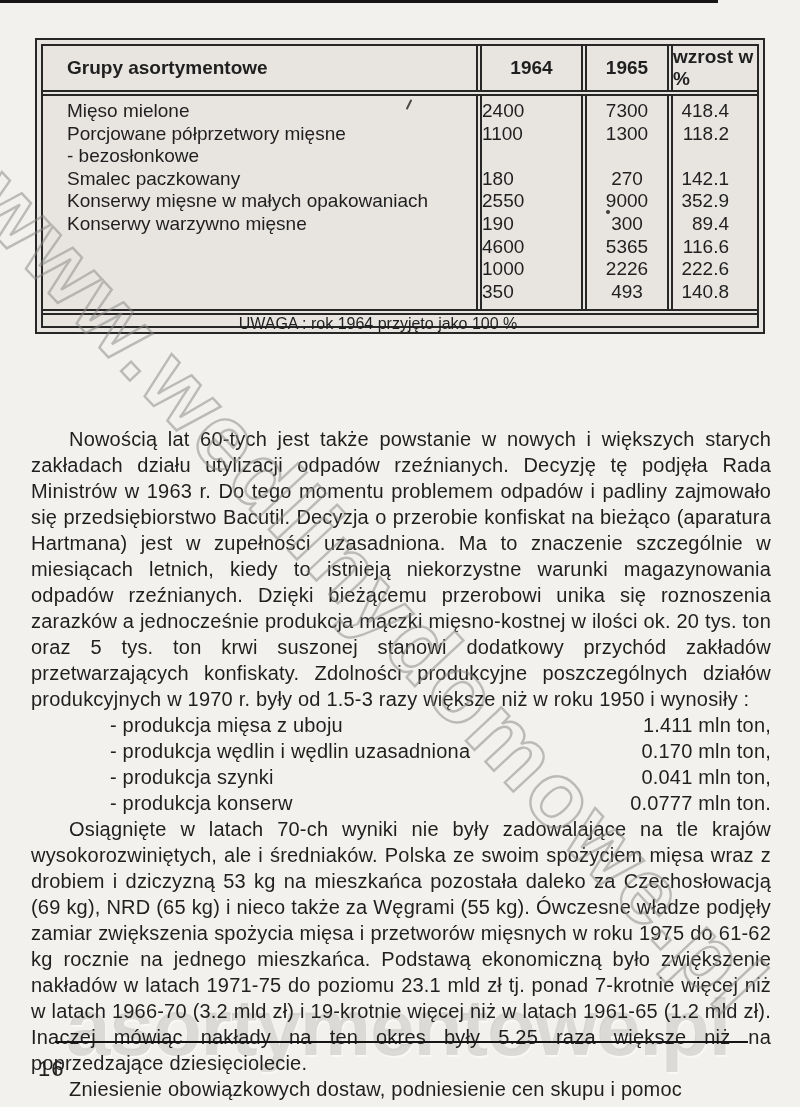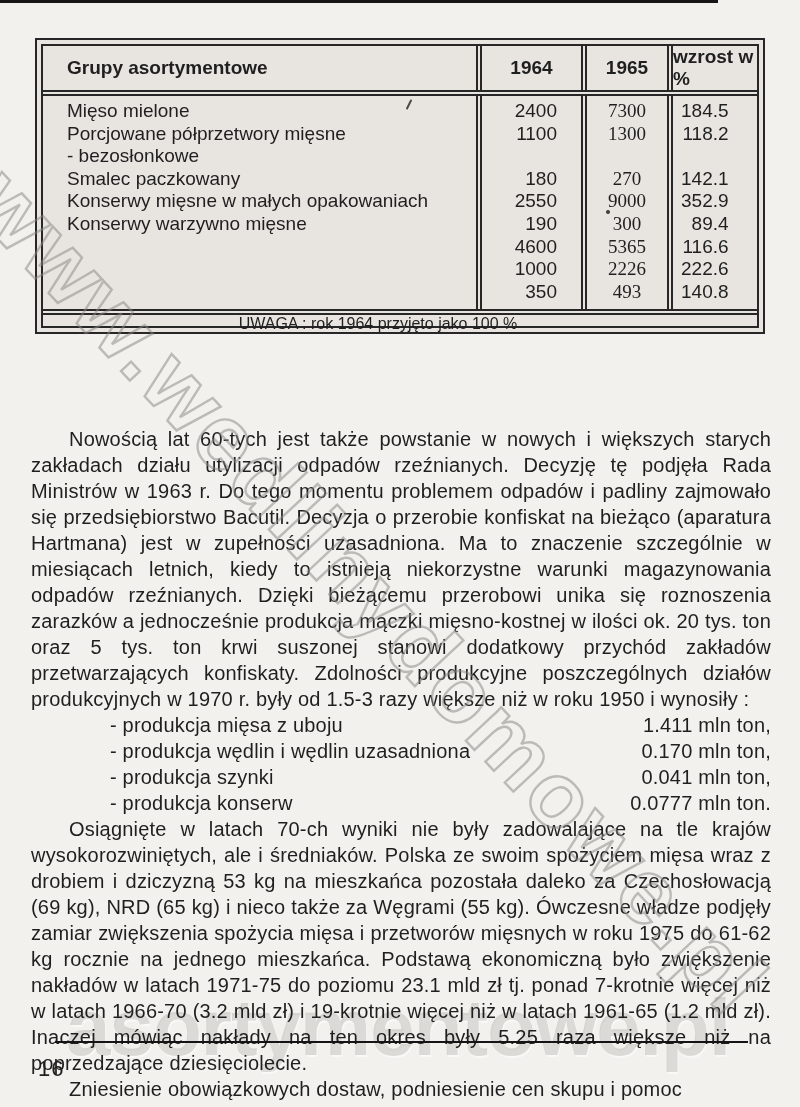--- a/index.html
+++ b/index.html
@@ -22,26 +22,26 @@
   }
   .tbl-inner{
     box-sizing:border-box;border:2px solid #272727;height:100%;
     display:flex;flex-direction:column;
   }
   .tbl-header{display:grid;grid-template-columns:433px 105px 86px 1fr;border-bottom:6px double #272727;}
   .hc{display:flex;align-items:center;justify-content:center;font-weight:bold;font-size:19px;min-height:44px;box-sizing:border-box;}
   .hc.first{justify-content:flex-start;padding-left:24px;}
   .hc.bl{border-left:6px double #272727;}
   .tbl-body{display:grid;grid-template-columns:433px 105px 86px 1fr;border-bottom:6px double #272727;}
-  .tb-col{box-sizing:border-box;padding:4px 8px 6px;}
+  .tb-col{box-sizing:border-box;padding:4px 0 6px;}
   .tb-col > div{height:22.6px;line-height:22.6px;font-size:19px;white-space:nowrap;}
   .tb-col.names{padding-left:24px;}
-  .tb-col.c1964{border-left:6px double #272727;text-align:right;}
+  .tb-col.c1964{border-left:6px double #272727;text-align:left;}
   .tb-col.c1964 > div{padding-right:16px;}
-  .tb-col.c1965{border-left:6px double #272727;text-align:center;font-family:Liberation Serif, serif;}
+  .tb-col.c1965{border-left:6px double #272727;text-align:center;}
   .tb-col.cwzrost{border-left:6px double #272727;text-align:right;}
   .tb-col.cwzrost > div{padding-right:28px;}
   .tbl-note{flex:1;display:flex;align-items:center;justify-content:center;font-size:16px;}
   .tbl-note span{transform:translateX(-22px);}
 
   
   .pen-tick{position:absolute;left:408px;top:99px;width:2px;height:11px;background:#4a4a4a;transform:rotate(26deg);border-radius:1px;z-index:3;}
   .pen-dot{position:absolute;left:606px;top:210px;width:4px;height:4px;border-radius:50%;background:#3a3a3a;z-index:3;}
 
   
@@ -110,21 +110,21 @@
           <div>1300</div>
           <div>&nbsp;</div>
           <div>270</div>
           <div>9000</div>
           <div>300</div>
           <div>5365</div>
           <div>2226</div>
           <div>493</div>
         </div>
       <div class="tb-col cwzrost" id="col-wzrost">
-          <div>184.5</div>
+          <div>418.4</div>
           <div>118.2</div>
           <div>&nbsp;</div>
           <div>142.1</div>
           <div>352.9</div>
           <div>89.4</div>
           <div>116.6</div>
           <div>222.6</div>
           <div>140.8</div>
         </div>
     </div>

